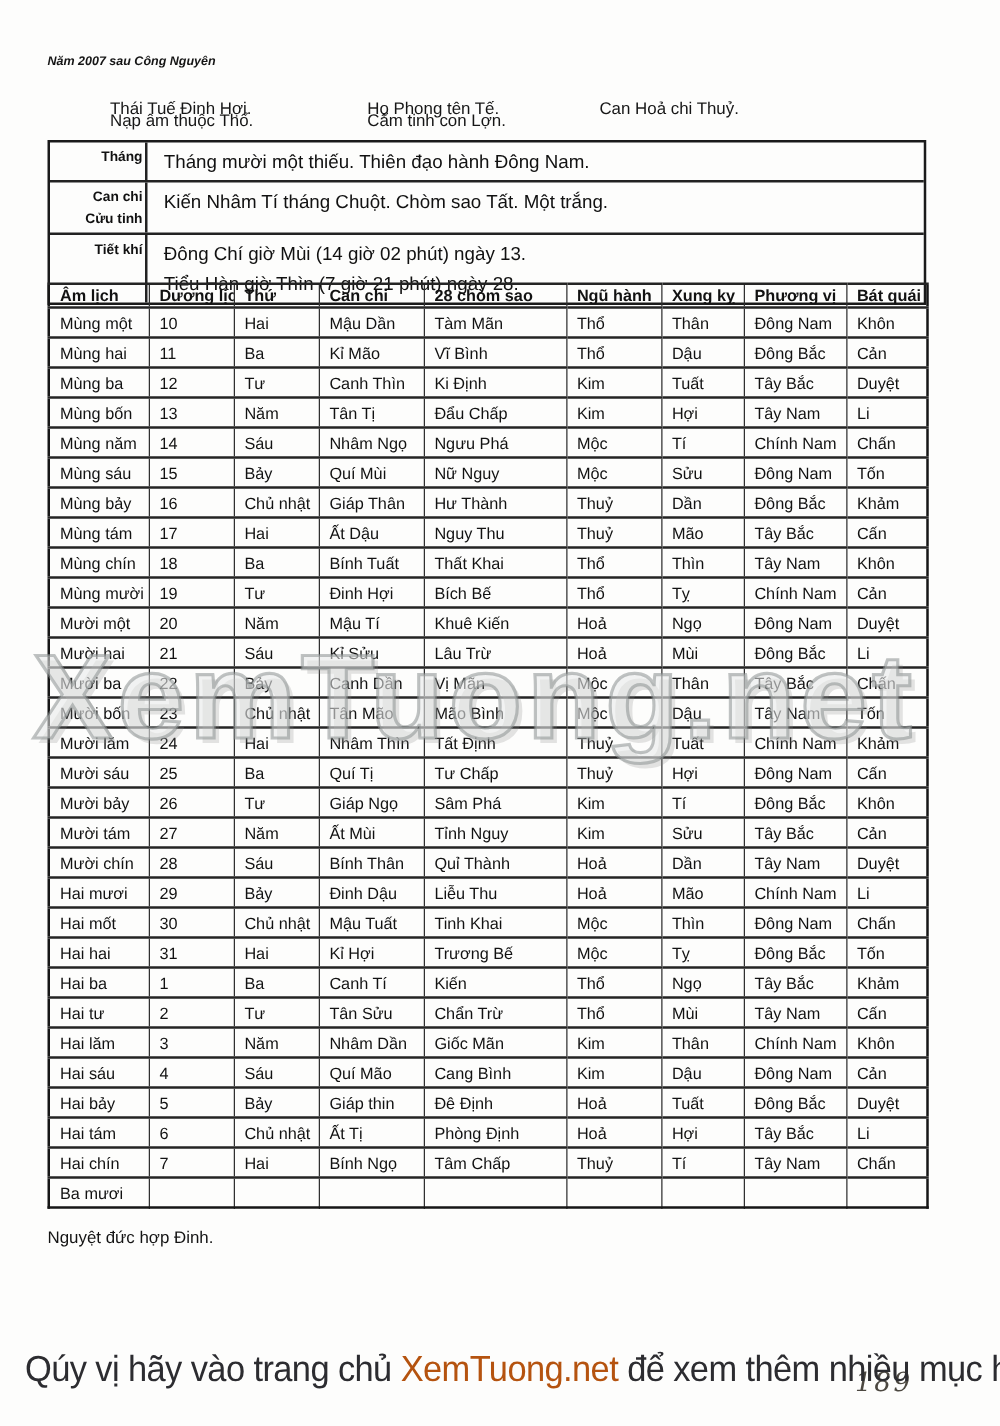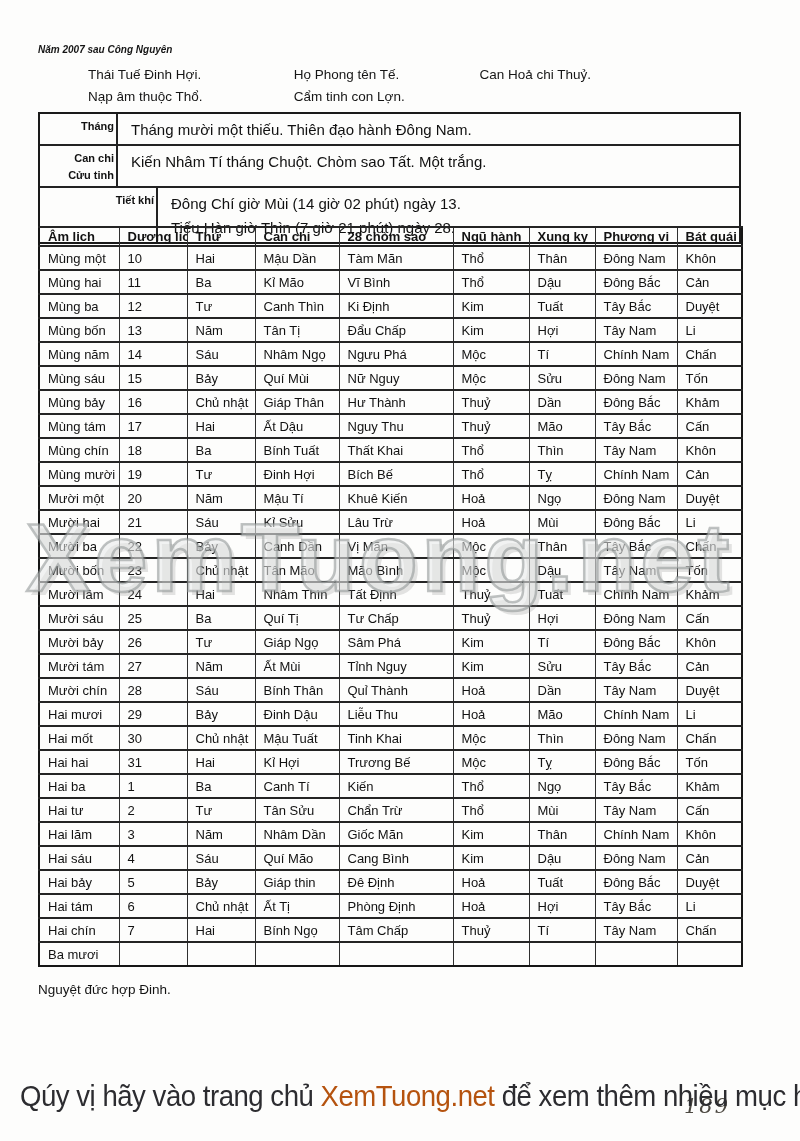--- a/index.html
+++ b/index.html
@@ -13,33 +13,33 @@
     font-family: "Liberation Sans", sans-serif;
     color: #111;
     overflow: hidden;
   }
   .year-title {
     position: absolute; top: 44px; left: 38px;
     font-size: 10px; font-weight: bold; font-style: italic;
     color: #151515;
   }
   .info-line { position: absolute; left: 88px; font-size: 13.5px; color: #161616; white-space: nowrap; }
-  .info-line.l1 { top: 67px; }
+  .info-line.l1 { top: 79px; }
   .info-line.l2 { top: 89px; }
   .info-col1 { display: inline-block; width: 202px; }
   .info-col2 { display: inline-block; width: 182px; }
   .info-col3 { display: inline-block; }
 
   
   .month-info {
     position: absolute; top: 112px; left: 38px; width: 703px;
     border: 2px solid #1a1a1a;
   }
   .mi-row { display: flex; border-bottom: 2px solid #222; }
-  .mi-row:last-child { border-bottom: none; margin-left: 40px; }
+  .mi-row:last-child { border-bottom: none; }
   .mi-label {
     width: 78px; flex: 0 0 78px;
     border-right: 2px solid #222;
     font-weight: bold; font-size: 11px;
     padding: 4px 2px 2px 7px; line-height: 1.55; text-align: right;
   }
   .mi-content { flex: 1; font-size: 15px; padding: 4px 2px 2px 13px; line-height: 1.6; }
   .mi-r1 { min-height: 25px; }
   .mi-r2 { min-height: 42px; }
   .mi-r3 { min-height: 45px; }

